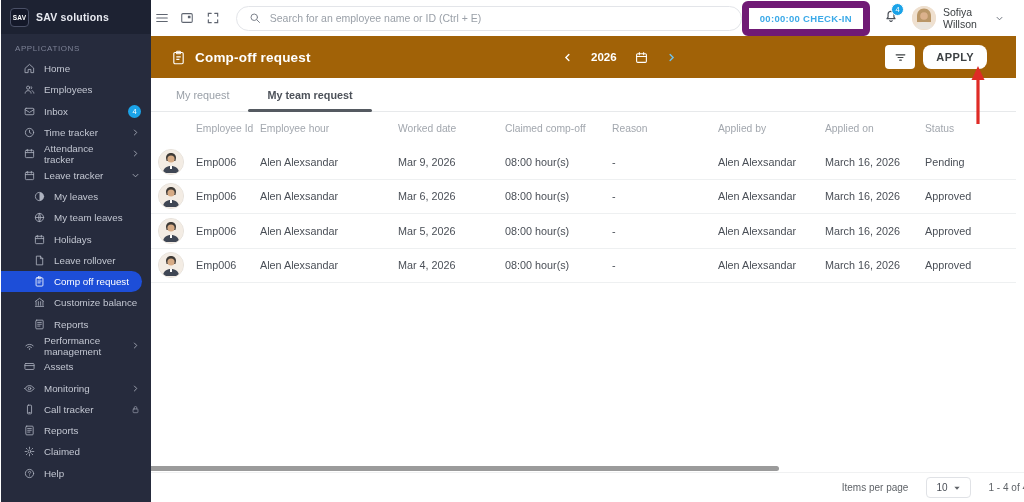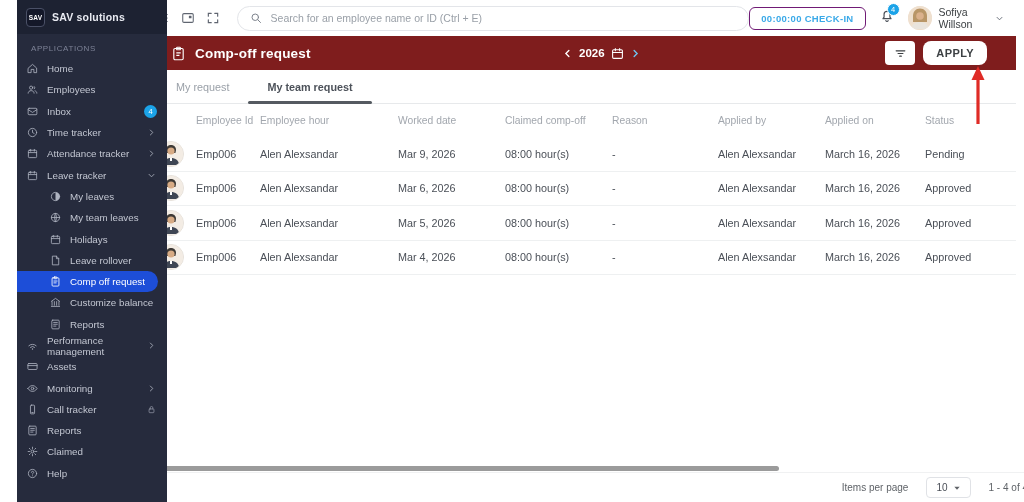--- a/index.html
+++ b/index.html
@@ -1,27 +1,27 @@
 <!DOCTYPE html>
 <html><head>
 <meta charset="utf-8">
 <style>
   * { margin:0; padding:0; box-sizing:border-box; }
   html,body { width:1024px; height:502px; overflow:hidden; }
   body { font-family:"Liberation Sans", sans-serif; background:#fff; }
   #app { position:relative; width:1024px; height:502px; background:#fff; overflow:hidden; }
 
   
-  .sidebar { position:absolute; left:17px; top:0; width:150px; height:502px; background:#262b3d; z-index:5; }
+  .sidebar { position:absolute; left:1px; top:0; width:150px; height:502px; background:#262b3d; z-index:5; }
   .logo-strip { height:34px; background:#1d2232; display:flex; align-items:center; padding-left:9px; gap:7px; }
   .logo-box { width:19px; height:19px; background:#141829; border:1px solid #4a5066; border-radius:4px; color:#fff; font-size:6.5px; font-weight:bold; display:flex; align-items:center; justify-content:center; letter-spacing:.2px; }
   .brand { color:#e8eaf1; font-size:10.5px; font-weight:600; letter-spacing:.2px; }
   .section-label { color:#7d8296; font-size:8px; letter-spacing:.6px; padding:10px 0 5px 14px; }
   .nav { display:flex; flex-direction:column; }
-  .nav-item { height:21.3px; display:flex; align-items:center; padding-left:10px; gap:9px; color:#c3c7d2; font-size:9.8px; cursor:pointer; position:relative; }
+  .nav-item { height:21.3px; display:flex; align-items:center; padding-left:23px; gap:9px; color:#c3c7d2; font-size:9.8px; cursor:pointer; position:relative; }
   .nav-item.sub { padding-left:33px; }
   .nav-item .ic { display:flex; width:11px; height:11px; color:#aeb3c0; flex:none; }
   .nav-item .ic svg { width:11px; height:11px; }
   .nav-item .trail { margin-left:auto; margin-right:11px; display:flex; width:9px; height:9px; color:#9ba0ae; }
   .nav-item .trail svg { width:9px; height:9px; }
   .nav-item.active { background:#1d4ed8; color:#fff; width:141px; border-radius:0 15px 15px 0; }
   .nav-item.active .ic { color:#fff; }
   .nav-badge { margin-left:auto; margin-right:10px; width:13px; height:13px; border-radius:50%; background:#1ba3e8; color:#fff; font-size:7.5px; display:flex; align-items:center; justify-content:center; }
 
   
@@ -29,38 +29,38 @@
 
   
   .topbar { height:36px; display:flex; align-items:center; padding:0 12px 0 10px; background:#fff; }
   .tb-icon { display:flex; align-items:center; justify-content:center; width:22px; height:22px; color:#5f6570; margin-right:5px; cursor:pointer; }
   .tb-icon svg { width:14px; height:14px; }
   .searchbox { display:flex; align-items:center; gap:9px; width:548px; height:25px; border:1px solid #e3e5e9; border-radius:15px; padding:0 12px; margin-left:8px; background:#fff; }
   .searchbox svg { width:12px; height:12px; color:#7d828c; flex:none; }
   .searchbox input { border:none; outline:none; flex:1; font-size:10.5px; color:#4a4f57; font-family:inherit; background:transparent; }
   .searchbox input::placeholder { color:#9aa0a8; }
   .tb-right { margin-left:auto; display:flex; align-items:center; gap:13px; }
-  .checkin-btn { border:1px solid #701a75; background:#fff; border-radius:6px; color:#3aa9e8; font-size:9.5px; font-weight:bold; padding:5px 11px; letter-spacing:.3px; cursor:pointer; font-family:inherit; white-space:nowrap; }
+  .checkin-btn { border:7px solid #701a75; background:#fff; border-radius:6px; color:#3aa9e8; font-size:9.5px; font-weight:bold; padding:5px 11px; letter-spacing:.3px; cursor:pointer; font-family:inherit; white-space:nowrap; }
   .bell-wrap { position:relative; width:18px; height:20px; color:#4a4f57; cursor:pointer; }
   .bell-wrap svg { width:16px; height:16px; }
   .bell-badge { position:absolute; top:-5px; right:-5px; width:13px; height:13px; border-radius:50%; background:#1ba3e8; color:#fff; font-size:7.5px; display:flex; align-items:center; justify-content:center; border:1.5px solid #fff; }
   .user-chip { display:flex; align-items:center; gap:7px; cursor:pointer; }
   .avatar { width:24px; height:24px; border-radius:50%; background:#efe3d6; overflow:hidden; flex:none; }
   .avatar svg { width:100%; height:100%; }
   .user-name { font-size:10.5px; color:#3c4043; }
   .user-chip .chev { display:flex; width:9px; height:9px; color:#5f6570; }
   .user-chip .chev svg { width:9px; height:9px; }
 
   
-  .page-header { position:relative; height:34px; background:#7f1d1d; display:flex; align-items:center; padding:0 29px; }
+  .page-header { position:relative; height:42px; background:#a16207; display:flex; align-items:center; padding:0 29px; }
   .ph-title-wrap { display:flex; align-items:center; gap:9px; color:#fff; }
   .ph-title-wrap .ic { display:flex; width:15px; height:15px; }
   .ph-title-wrap .ic svg { width:15px; height:15px; }
   .ph-title { font-size:13.5px; font-weight:600; letter-spacing:.2px; }
-  .date-nav { position:absolute; left:420px; display:flex; align-items:center; gap:6px; color:#fff; }
+  .date-nav { position:absolute; left:420px; display:flex; align-items:center; gap:18px; color:#fff; }
   .date-nav .nav-chev { display:flex; width:11px; height:11px; cursor:pointer; }
   .date-nav .nav-chev svg { width:11px; height:11px; }
   .date-nav .nav-chev.dim { color:#6fc4ef; }
   .date-nav .year { font-size:11.5px; font-weight:600; }
   .date-nav .cal { display:flex; width:13px; height:13px; cursor:pointer; }
   .date-nav .cal svg { width:13px; height:13px; }
   .ph-actions { margin-left:auto; display:flex; align-items:center; gap:8px; }
   .filter-btn { width:30px; height:24px; background:#fff; border:none; border-radius:4px; display:flex; align-items:center; justify-content:center; color:#3c4043; cursor:pointer; }
   .filter-btn svg { width:13px; height:13px; }
   .apply-btn { background:#fff; border:none; border-radius:8px; height:24px; padding:0 13px; font-size:11px; font-weight:bold; color:#3c4043; letter-spacing:.4px; cursor:pointer; font-family:inherit; }

